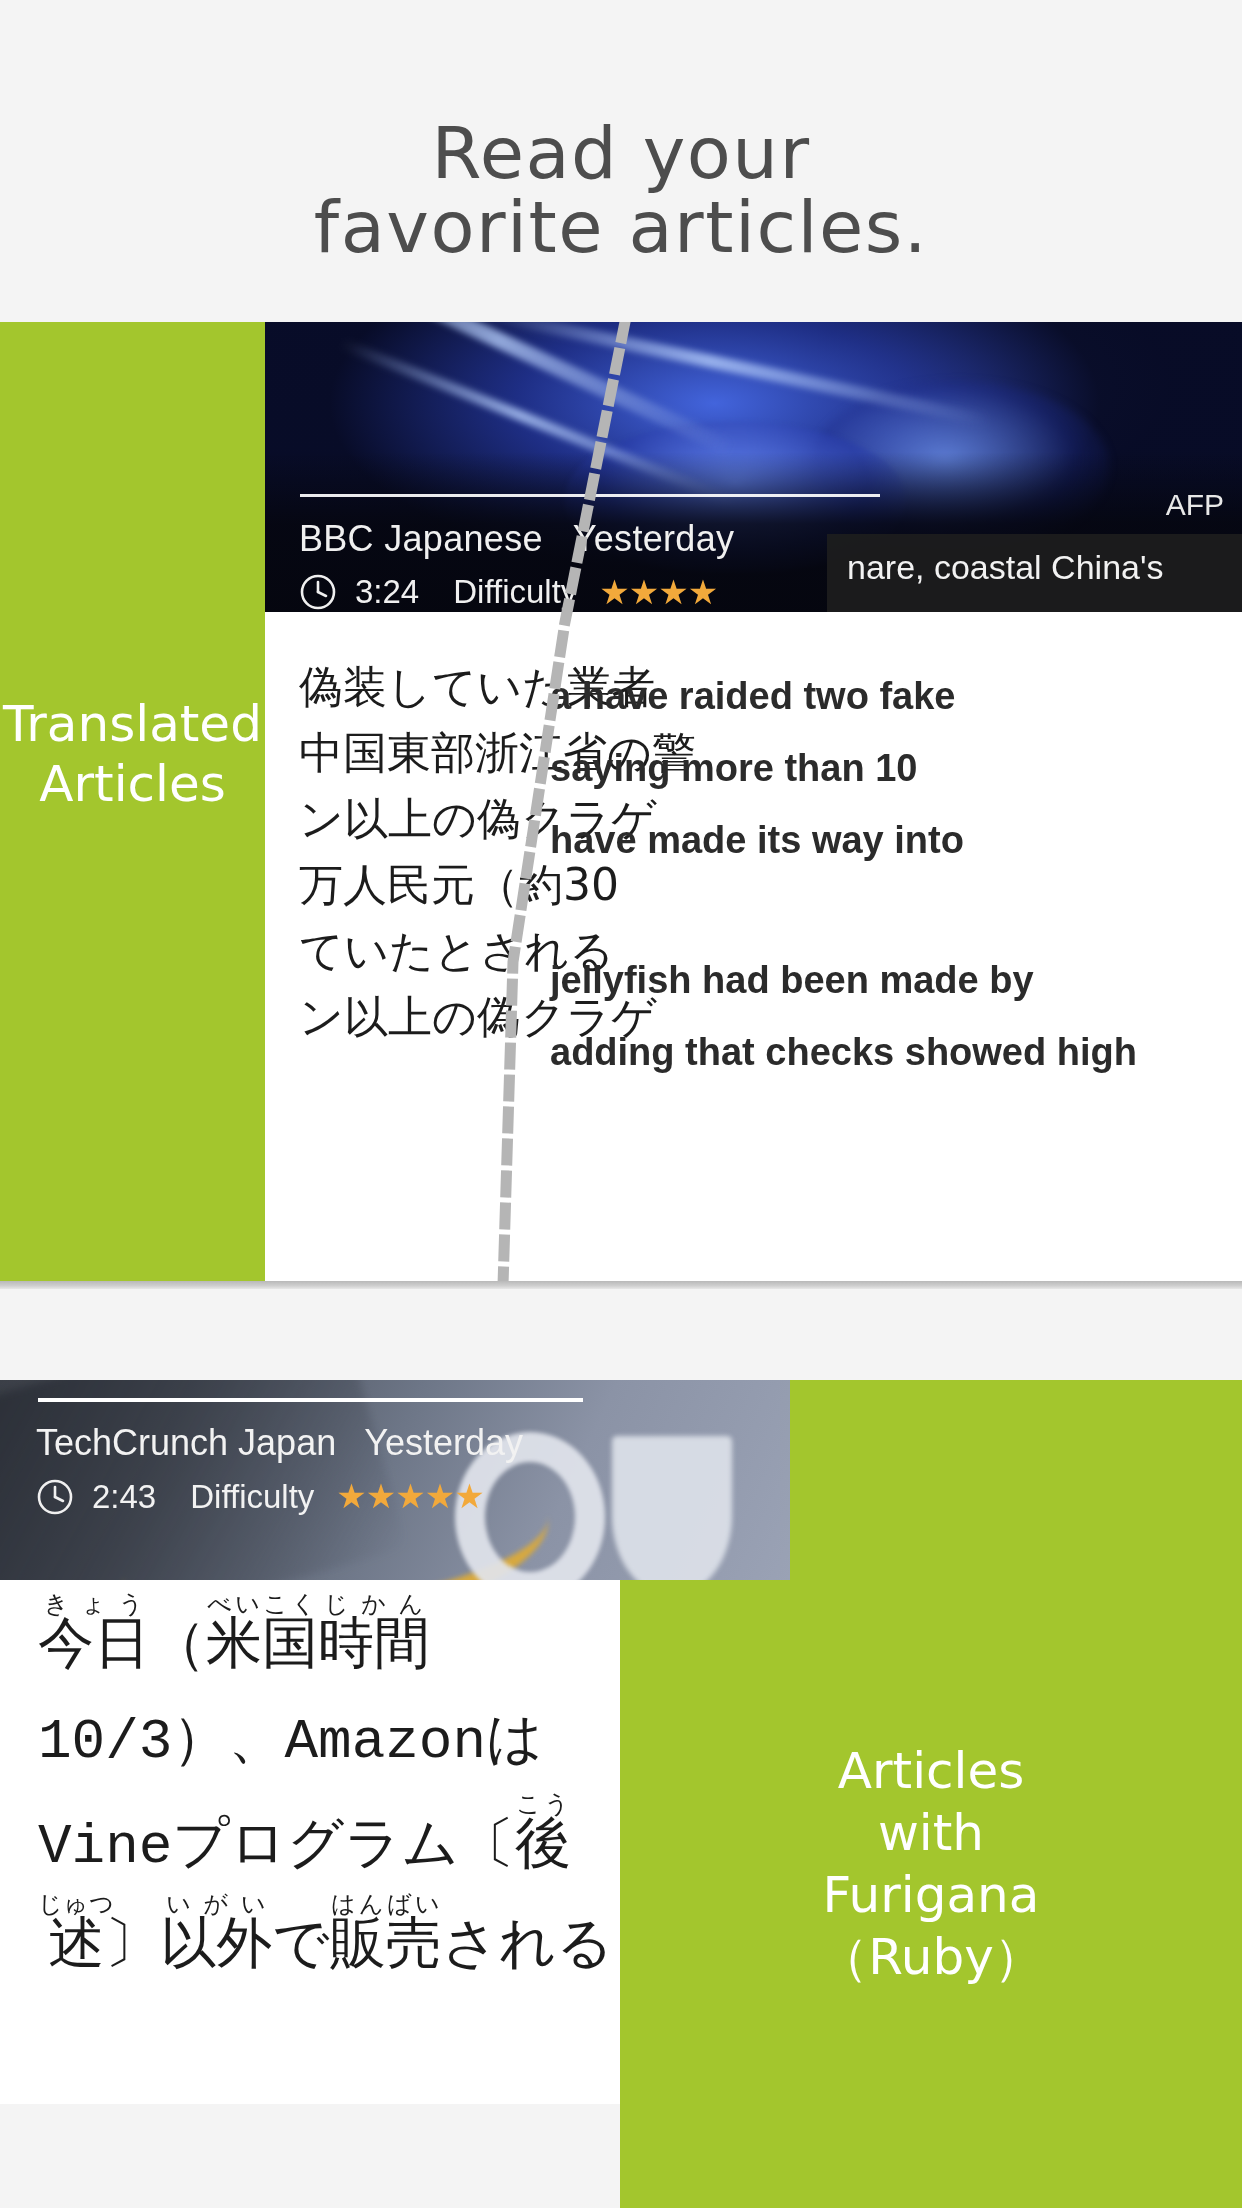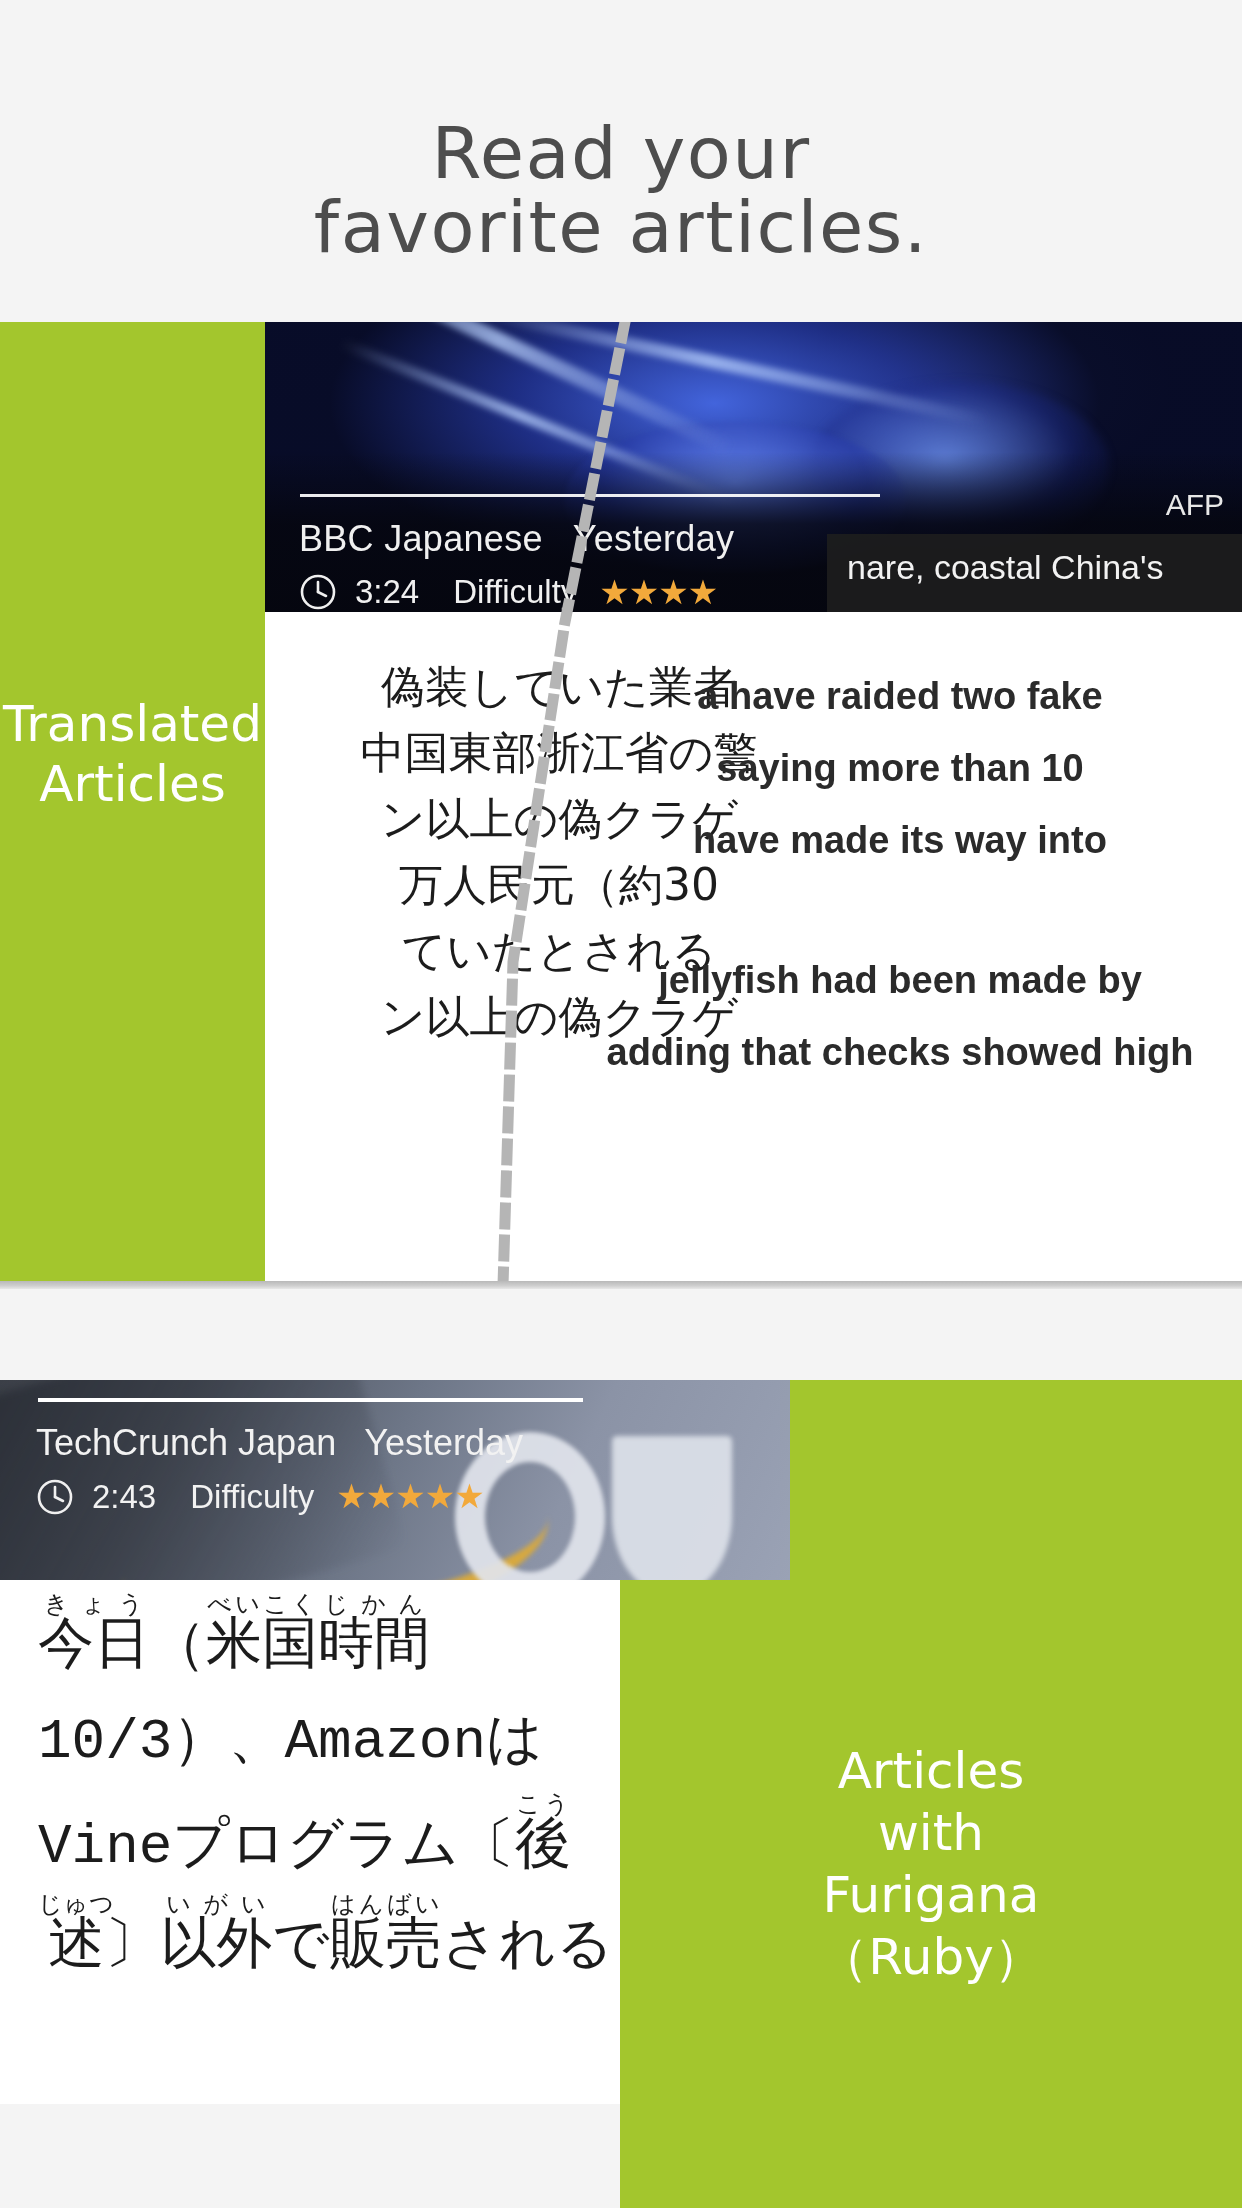--- a/index.html
+++ b/index.html
@@ -34,21 +34,21 @@
     background:#a3c62d;
   }
   .sec1-green-label {
     position:absolute; left:0; top:372px; width:265px;
     text-align:center; color:#ffffff;
     font-family:"DejaVu Sans", sans-serif;
     font-size:50px; line-height:60px; font-weight:400;
   }
   .card1 {
     position:absolute; left:265px; top:0; width:977px; height:963px;
-    background:#ffffff; overflow:hidden;text-align:center;
+    background:#ffffff; overflow:hidden;
   }
   
   .card1-hero {
     position:absolute; left:0; top:0; width:977px; height:290px;
     background:
       radial-gradient(ellipse 520px 230px at 46% 28%, rgba(70,105,230,.95) 0%, rgba(34,52,150,.85) 38%, rgba(8,12,40,.95) 74%),
       radial-gradient(ellipse 260px 150px at 74% 22%, rgba(120,150,255,.55) 0%, rgba(10,14,40,0) 70%),
       linear-gradient(160deg,#0a1030 0%, #060814 55%, #04050c 100%);
     overflow:hidden;
   }

